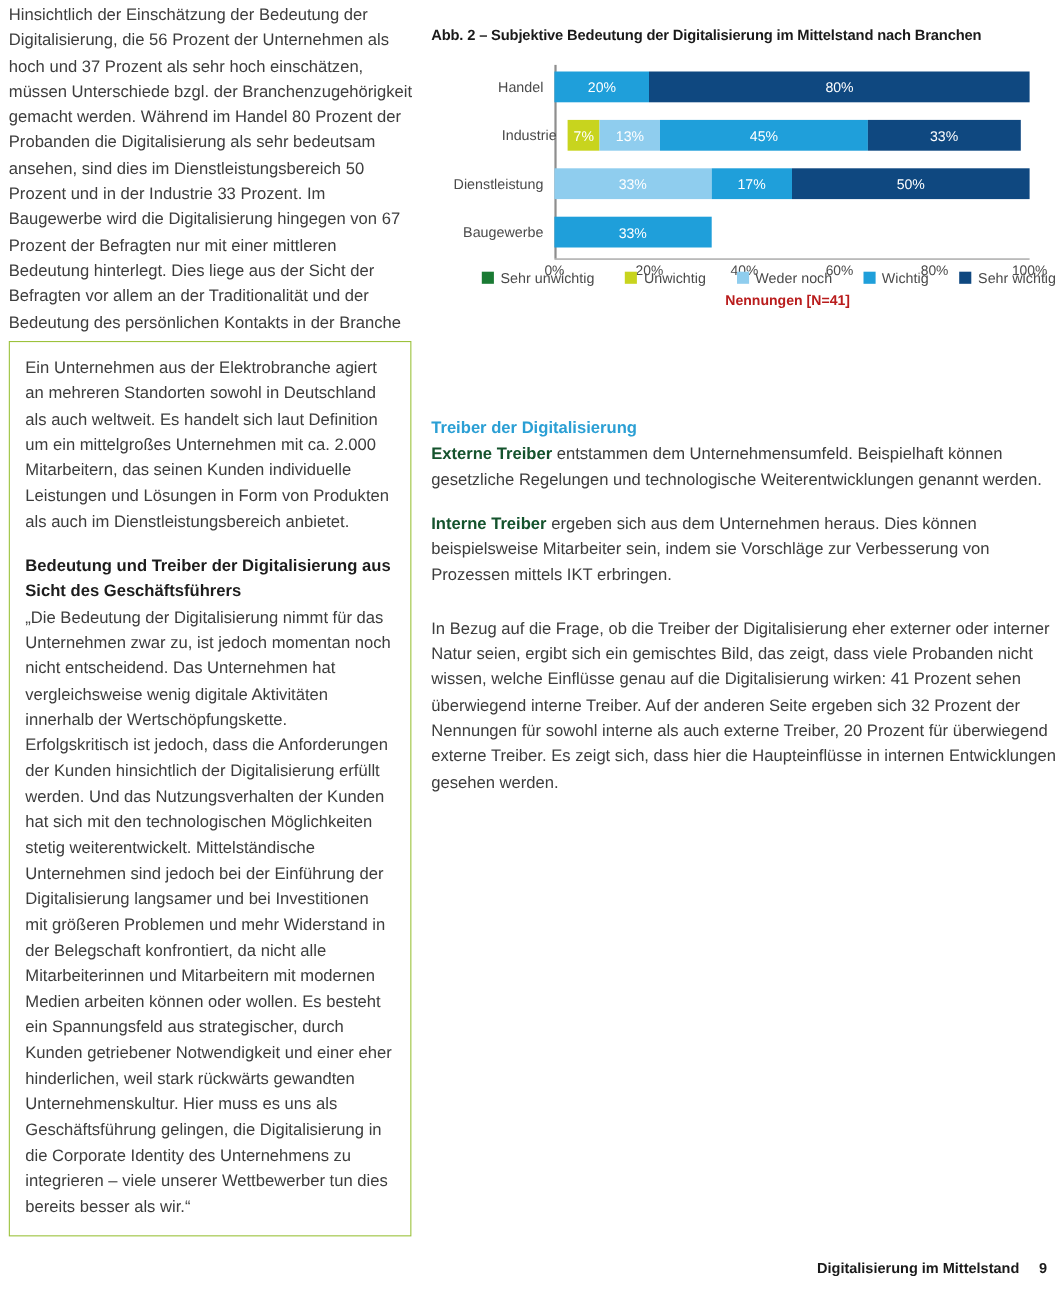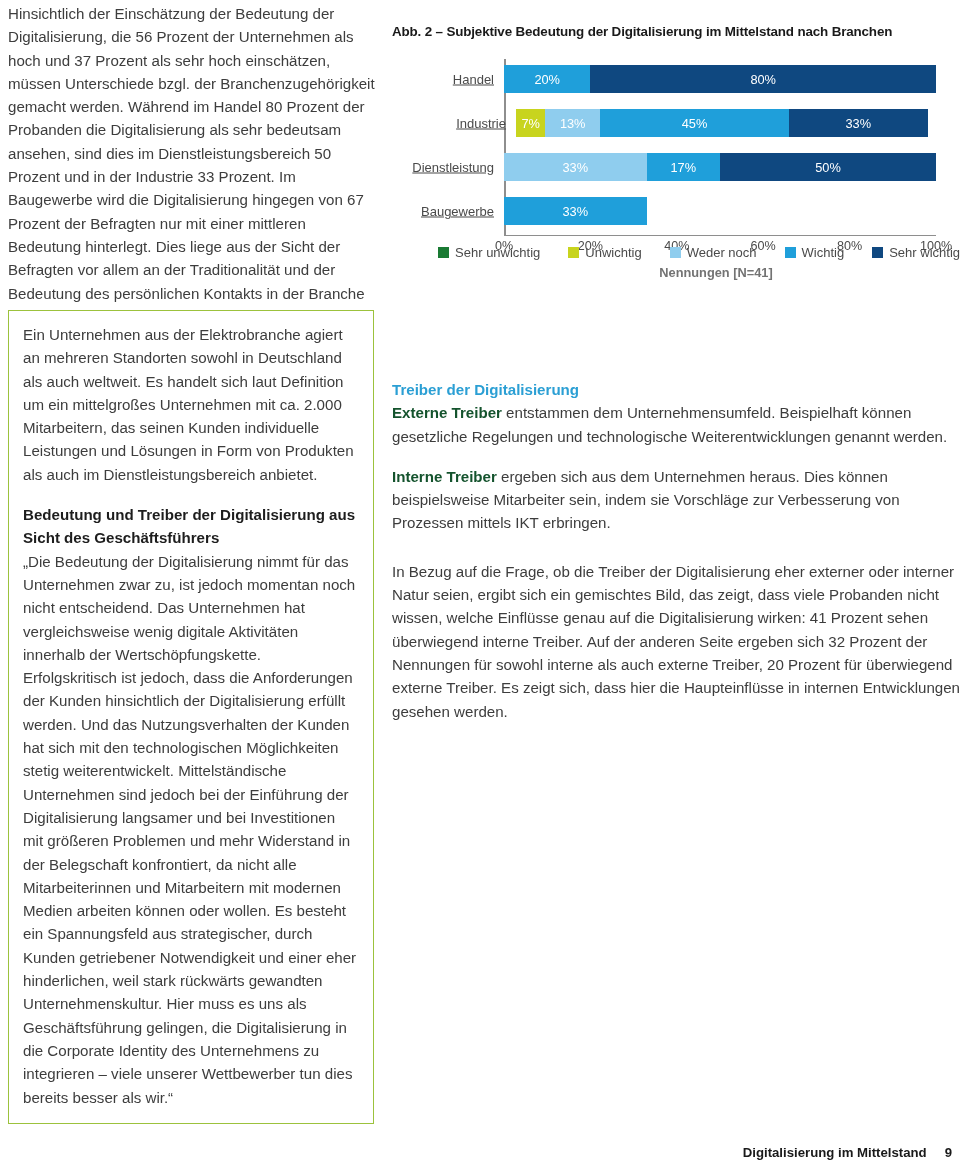--- a/index.html
+++ b/index.html
@@ -94,21 +94,20 @@
     display: flex;
   }
   .bar-label {
     position: absolute;
     right: calc(100% + 10px);
     top: 50%;
     transform: translateY(-50%);
     white-space: nowrap;
     font-size: 13px;
     color: #4a4a4a;
-    text-decoration: underline;
   }
   .seg {
     height: 100%;
     display: flex;
     align-items: center;
     justify-content: center;
     color: #ffffff;
     font-size: 12.8px;
     box-sizing: border-box;
     overflow: hidden;
@@ -128,21 +127,21 @@
     white-space: nowrap;
   }
   .xaxis-caption {
     position: absolute;
     left: 112px;
     right: 32px;
     top: 208px;
     text-align: center;
     font-size: 12.8px;
     font-weight: bold;
-    color: #737373;
+    color: #b91c1c;
   }
   .legend {
     position: absolute;
     left: 112px;
     right: 0;
     top: 245px;
     display: flex;
     justify-content: flex-end;
     align-items: center;
     gap: 28px;

